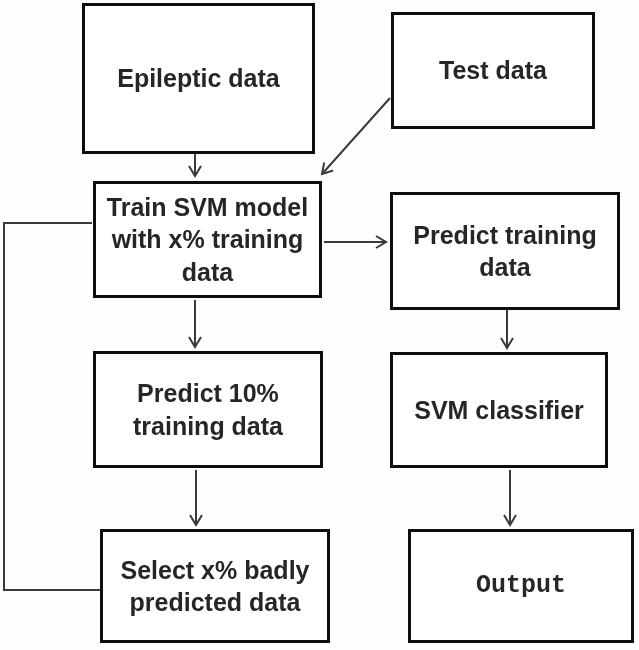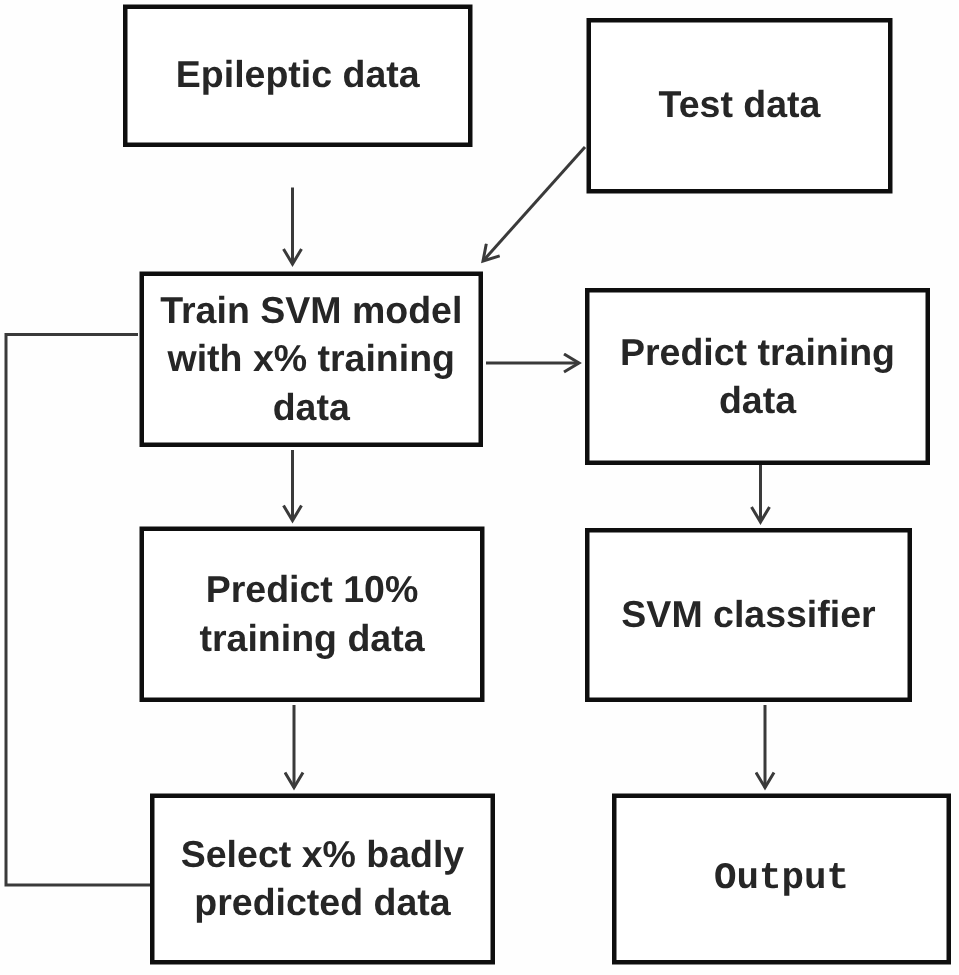--- a/index.html
+++ b/index.html
@@ -42,21 +42,21 @@
   .node .label {
     font-size: 25px;
     font-weight: bold;
     color: #262626;
     line-height: 1.3;
     white-space: pre-line;
     letter-spacing: 0px;
     padding: 0 6px;
   }
   
-  .n-epileptic       { left: 82px;  top: 3px;   width: 233px; height: 95px; }
+  .n-epileptic       { left: 82px;  top: 3px;   width: 233px; height: 151px; }
   .n-test            { left: 391px; top: 12px;  width: 204px; height: 117px; text-align: center; }
   .n-train           { left: 93px;  top: 181px; width: 229px; height: 117px; }
   .n-predict-train   { left: 390px; top: 180px; width: 230px; height: 118px; margin-top: 12px; }
   .n-predict-100     { left: 93px;  top: 351px; width: 230px; height: 117px; }
   .n-svm-classifier  { left: 390px; top: 352px; width: 218px; height: 116px; }
   .n-select-badly    { left: 100px; top: 529px; width: 230px; height: 114px; align-items: center; }
   .n-output          { left: 408px; top: 529px; width: 226px; height: 114px; font-family: Liberation Mono, monospace; }
 </style>
 </head>
 <body>

